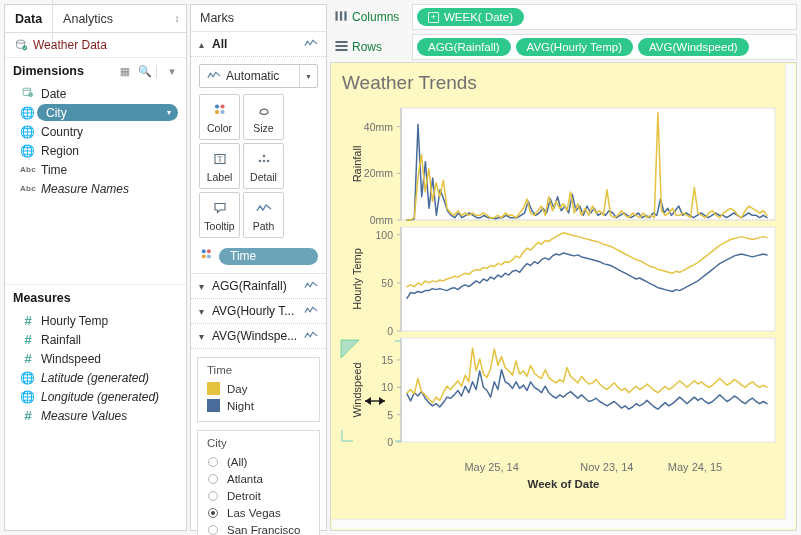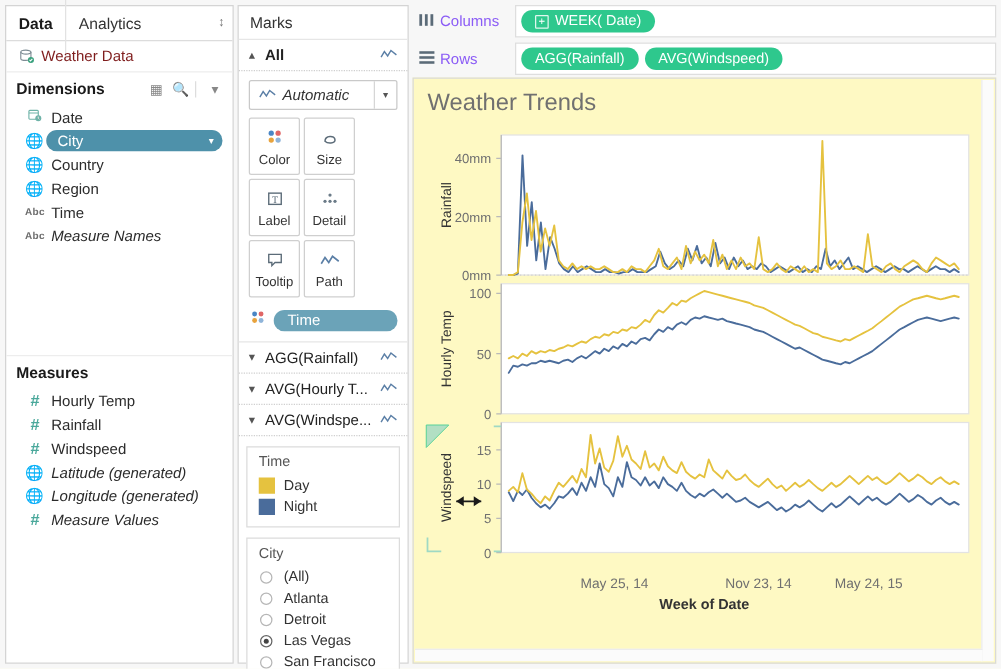--- a/index.html
+++ b/index.html
@@ -48,21 +48,21 @@
   #marks-pane{position:absolute;left:190px;top:4px;width:137px;height:527px;background:#fff;border:1px solid #d4d4d4;box-sizing:border-box;}
   .marks-hdr{height:26px;line-height:26px;padding-left:9px;font-size:12.5px;color:#333;border-bottom:1px solid #e6e6e6;}
   .card-hdr{display:flex;align-items:center;height:24px;padding:0 8px;border-bottom:1px dotted #cfcfcf;}
   .card-hdr .chev{font-size:10px;color:#555;width:13px;}
   .card-hdr .ttl{font-size:12px;color:#222;flex:1;}
   .card-hdr .ttl.bold{font-weight:bold;}
   .spark{color:#5b7fa6;font-size:12px;}
 
   .mtype{
     margin:7px 8px 6px 8px;height:22px;border:1px solid #c9c9c9;border-radius:2px;
-    display:flex;align-items:center;background:#fff;font-style:italic;}
+    display:flex;align-items:center;background:#fff;}
   .mtype .mt-ic{margin:0 5px 0 7px;color:#5b7fa6;font-size:12px;}
   .mtype .mt-lb{font-size:12px;color:#333;flex:1;}
   .mtype .mt-ar{width:17px;border-left:1px solid #d6d6d6;height:100%;display:flex;align-items:center;justify-content:center;font-size:7px;color:#555;}
 
   .mgrid{display:flex;flex-wrap:wrap;margin:0 8px;gap:3px;}
   .mbtn{width:39px;height:44px;border:1px solid #cfcfcf;border-radius:2px;background:#fff;
         display:flex;flex-direction:column;align-items:center;justify-content:center;}
   .mbtn .g{height:20px;display:flex;align-items:center;justify-content:center;}
   .mbtn .t{font-size:10.5px;color:#333;margin-top:2px;}
 
@@ -82,21 +82,21 @@
   .frow{display:flex;align-items:center;height:17px;padding-left:10px;}
   .radio{width:10px;height:10px;border-radius:50%;border:1px solid #b6b6b6;background:#fff;box-sizing:border-box;position:relative;}
   .radio.on{border-color:#666;}
   .radio.on:after{content:"";position:absolute;left:2px;top:2px;width:4px;height:4px;border-radius:50%;background:#444;}
   .frow .ft{font-size:11.5px;color:#333;margin-left:9px;}
 
   
   #shelves{position:absolute;left:330px;top:4px;right:4px;height:56px;}
   .shelf{display:flex;align-items:center;height:26px;}
   .shelf .sh-ic{width:22px;text-align:center;color:#555;font-size:12px;}
-  .shelf .sh-lb{font-size:12px;color:#8b5cf6;width:60px;}
+  .shelf .sh-lb{font-size:12px;color:#15803d;width:60px;}
   .shelf .sh-well{flex:1;height:100%;border:1px solid #dedede;background:#fff;box-sizing:border-box;display:flex;align-items:center;padding-left:4px;gap:5px;}
   .gpill{height:18px;border-radius:9px;background:#2ec88d;display:flex;align-items:center;padding:0 11px;}
   .gpill .gt{color:#fff;font-size:11.5px;}
   .gpill .plus{color:#fff;font-size:9px;margin-right:5px;border:1px solid rgba(255,255,255,.85);width:9px;height:9px;line-height:8px;text-align:center;border-radius:1px;}
 
   #viz{position:absolute;left:330px;top:62px;right:4px;bottom:4px;background:#fef9c3;border:1px solid #d9d9d9;box-sizing:border-box;}
   .viz-title{font-size:19px;color:#707070;padding:9px 0 6px 11px;font-weight:normal;}
   .chart-wrap{position:relative;margin:0 8px 0 8px;}
   .xlabels{display:flex;position:relative;height:16px;margin-top:3px;}
   .xtick{position:absolute;font-size:11px;color:#707070;transform:translateX(-50%);}
@@ -398,20 +398,23 @@
         <svg width="13" height="12" viewBox="0 0 14 12">
           <rect x="0.5" y="0.6" width="13" height="2.2" fill="#5b6b78"></rect>
           <rect x="0.5" y="4.9" width="13" height="2.2" fill="#5b6b78"></rect>
           <rect x="0.5" y="9.2" width="13" height="2.2" fill="#5b6b78"></rect>
         </svg>
       </span>
       <span class="sh-lb">Rows</span>
       <span class="sh-well">
         <span class="gpill">
           <span class="gt">AGG(Rainfall)</span>
+        </span>
+        <span class="gpill">
+          <span class="gt">AVG(Hourly Temp)</span>
         </span>
         <span class="gpill">
           <span class="gt">AVG(Windspeed)</span>
         </span>
       </span>
     </div>
   </div>
 
   <div id="viz">
     <div class="viz-title">Weather Trends</div>

